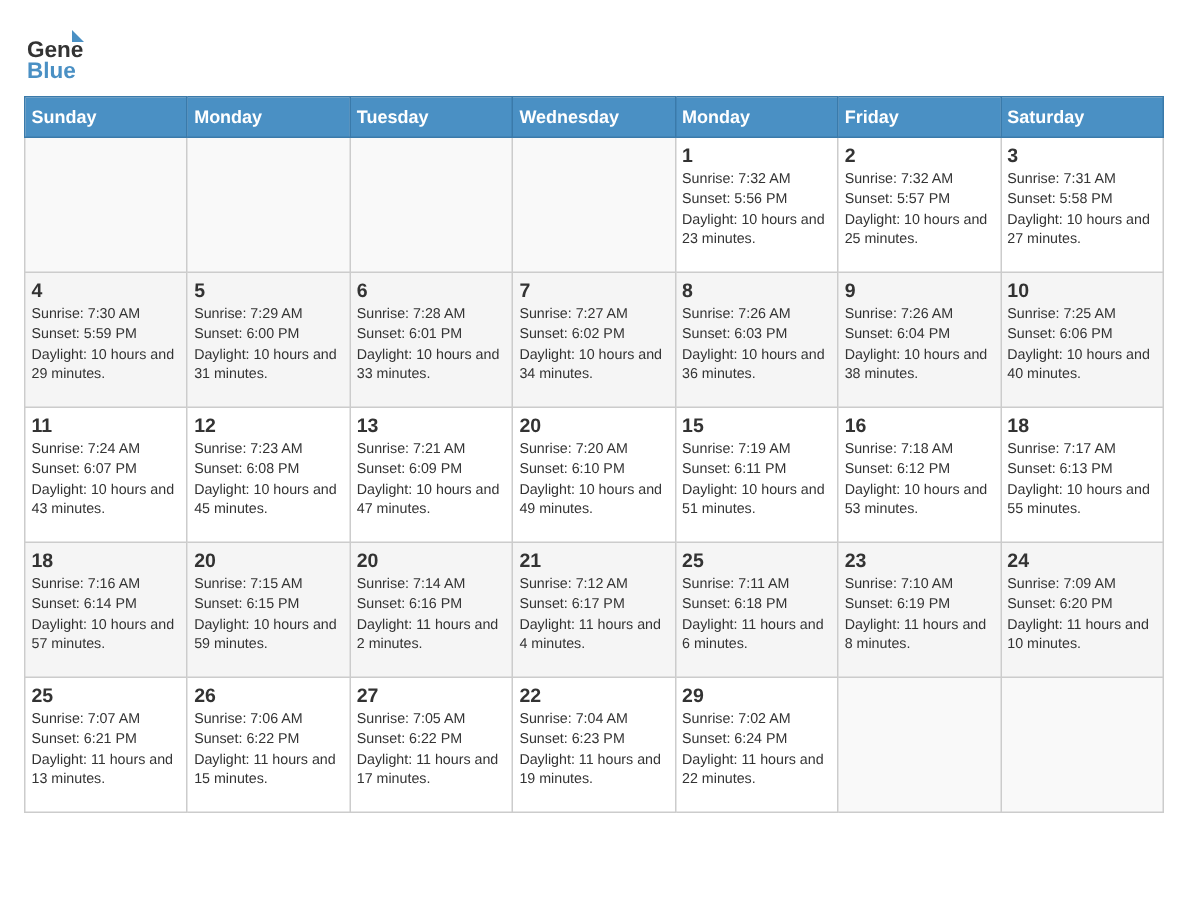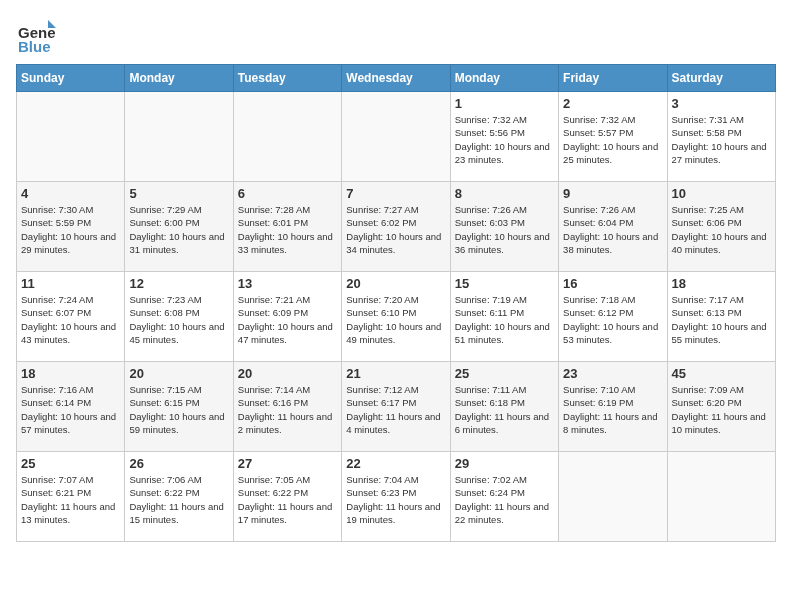--- a/index.html
+++ b/index.html
@@ -207,21 +207,21 @@
         </td>
         <td>
           <div class="day-number">25</div>
           <div class="day-info">Sunrise: 7:11 AM<br>Sunset: 6:18 PM<br>Daylight: 11 hours and 6 minutes.</div>
         </td>
         <td>
           <div class="day-number">23</div>
           <div class="day-info">Sunrise: 7:10 AM<br>Sunset: 6:19 PM<br>Daylight: 11 hours and 8 minutes.</div>
         </td>
         <td>
-          <div class="day-number">45</div>
+          <div class="day-number">24</div>
           <div class="day-info">Sunrise: 7:09 AM<br>Sunset: 6:20 PM<br>Daylight: 11 hours and 10 minutes.</div>
         </td>
       </tr>
       <tr>
         <td>
           <div class="day-number">25</div>
           <div class="day-info">Sunrise: 7:07 AM<br>Sunset: 6:21 PM<br>Daylight: 11 hours and 13 minutes.</div>
         </td>
         <td>
           <div class="day-number">26</div>

